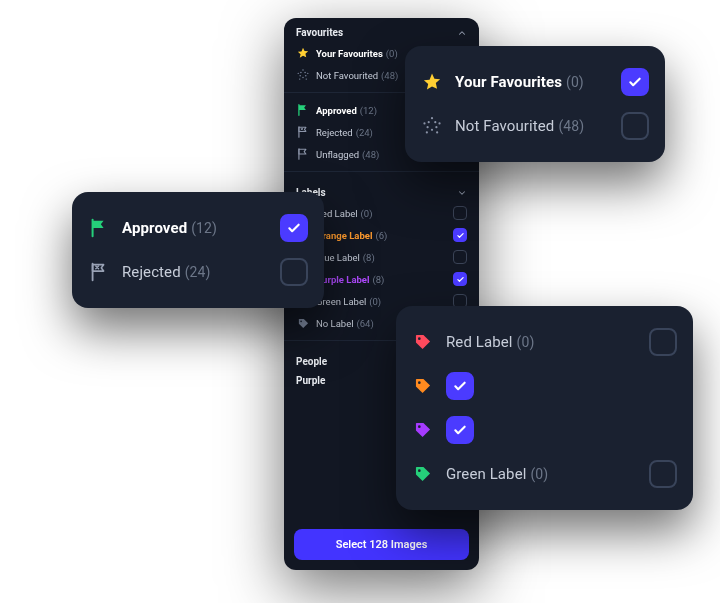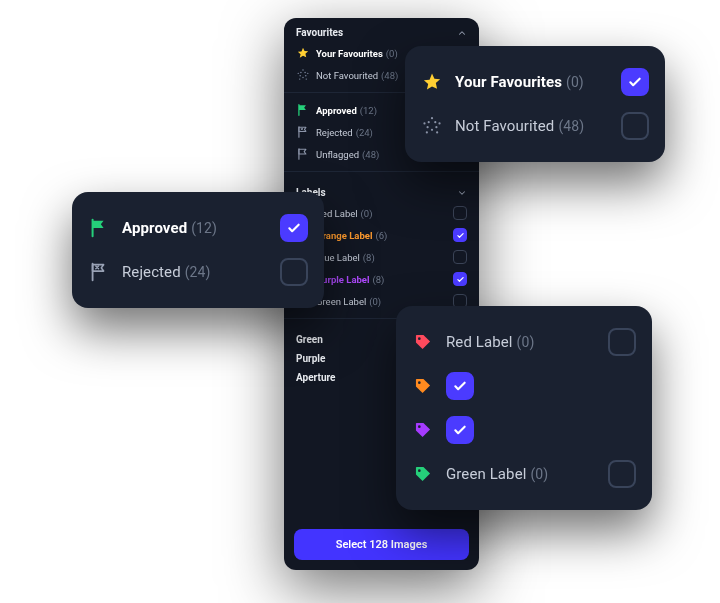--- a/index.html
+++ b/index.html
@@ -95,21 +95,21 @@
     width: 28px; height: 28px; border-radius: 8px;
     border: 2px solid #39445a;
     display:flex; align-items:center; justify-content:center;
     flex-shrink: 0;
   }
   .cchk.on { background: #4b3bff; border-color: #4b3bff; }
   .cchk.on svg { width: 16px; height: 16px; color: #fff; stroke-width:3; }
 
   .card-fav { left: 405px; top: 46px; width: 260px; }
   .card-flags { left: 72px; top: 192px; width: 252px; }
-  .card-labels { left: 396px; top: 306px; width: 256px; }
+  .card-labels { left: 396px; top: 306px; width: 297px; }
 
   
   .tag-red    { color: #ff4a5d; }
   .tag-orange { color: #ff8a1f; }
   .tag-blue   { color: #2aa9ff; }
   .tag-purple { color: #a63bff; }
   .tag-green  { color: #25d07a; }
   .tag-grey   { color: #7e8aa1; }
 
   .txt-orange { color: #ff9b2e !important; font-weight: 700; }
@@ -290,30 +290,36 @@
     </div>
     <div class="row">
       <span class="icon tag-green">
           <svg width="13" height="13">
             <use href="#i-tag"></use>
           </svg>
         </span>
       <span class="lbl"><span class="nm">Green Label</span><span class="cnt">(0)</span></span>
       <span class="chk"></span>
     </div>
+    <div class="row">
+      <span class="icon tag-grey">
+          <svg width="13" height="13">
+            <use href="#i-tag"></use>
+          </svg>
+        </span>
+      <span class="lbl"><span class="nm">No Label</span><span class="cnt">(64)</span></span>
+      <span class="chk"></span>
+    </div>
 
     <div class="divider"></div>
     <div class="section-hdr">
-      <span>Green</span>
+      <span>People</span>
     </div>
     <div class="section-hdr" style="padding-top:4px">
       <span>Purple</span>
-    </div>
-    <div class="section-hdr" style="padding-top:4px">
-      <span>Aperture</span>
     </div>
 
     <div class="select-btn">Select 128 Images</div>
   </div>
 
   <div class="card card-flags">
     <div class="crow">
       <span class="icon" style="color:#25d07a">
           <svg width="22" height="22">
             <use href="#i-flag-solid"></use>

